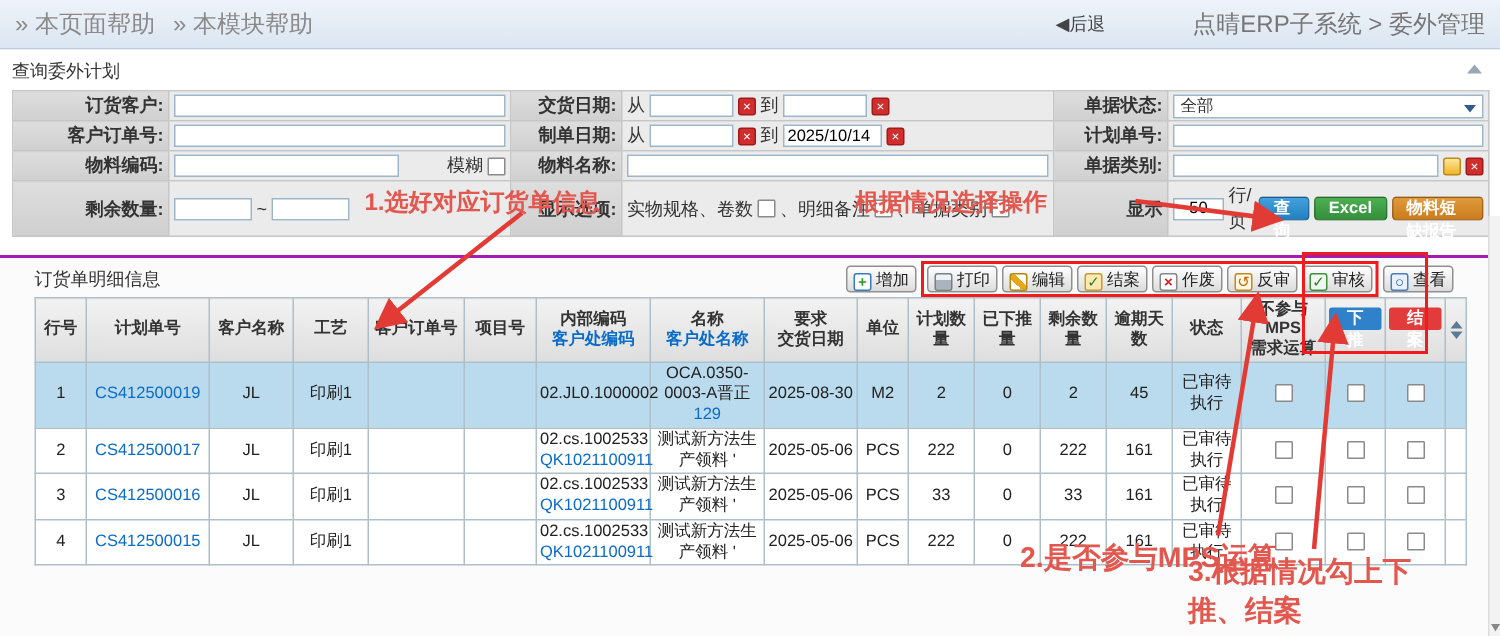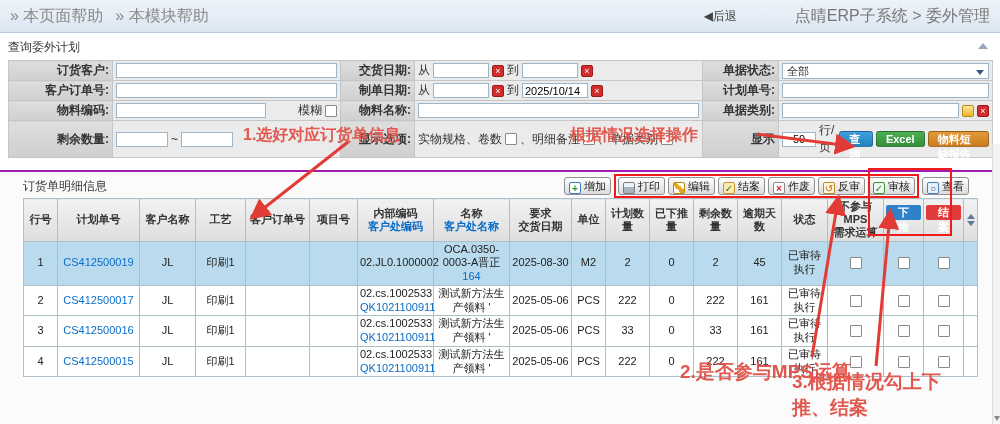--- a/index.html
+++ b/index.html
@@ -319,21 +319,21 @@
     <tr class="rsel r1">
       <td>1</td>
       <td><span class="lnk">CS412500019</span></td>
       <td>JL</td>
       <td class="proc">印刷1</td>
       <td></td>
       <td></td>
       <td>02.JL0.1000002</td>
       <td>
             <div>OCA.0350-0003-A晋正</div>
-            <div class="lnk">164</div>
+            <div class="lnk">129</div>
           </td>
       <td>2025-08-30</td>
       <td>M2</td>
       <td>2</td>
       <td>0</td>
       <td>2</td>
       <td class="overdue">45</td>
       <td class="status">已审待执行</td>
       <td><span class="cb"></span></td>
       <td><span class="cb"></span></td>

